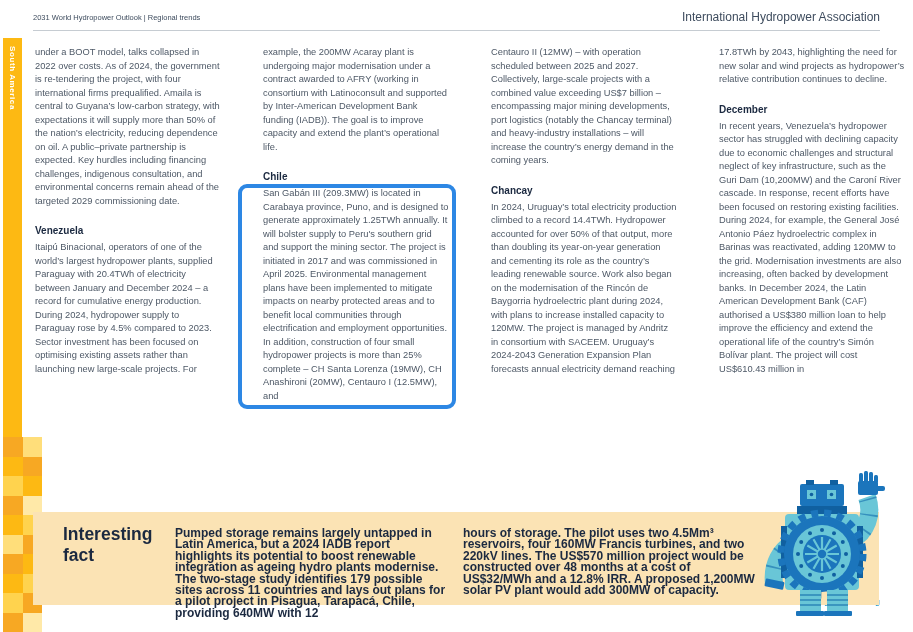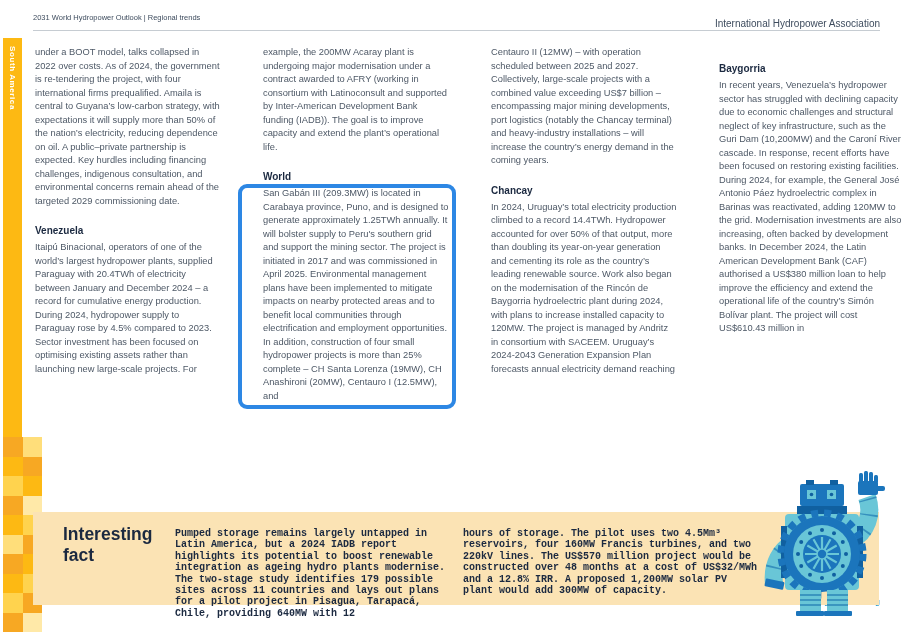--- a/index.html
+++ b/index.html
@@ -3,21 +3,21 @@
 <meta charset="utf-8">
 <style>
   * { margin:0; padding:0; box-sizing:border-box; }
   html,body { background:#e8e8e8; }
   .page {
     position:relative; width:913px; height:632px; background:#ffffff;
     font-family:"Liberation Sans", sans-serif; overflow:hidden;
   }
   
   .hdr-left  { position:absolute; left:33px; top:13px; font-size:7.5px; color:#3e4c5e; }
-  .hdr-right { position:absolute; right:33px; top:18px; font-size:10px; color:#3e4c5e; }
+  .hdr-right { position:absolute; right:33px; top:10px; font-size:12px; color:#3e4c5e; }
   .hdr-rule  { position:absolute; left:33px; right:33px; top:30px; height:1px; background:#c6ccd2; }
   
   .side-tab {
     position:absolute; left:3px; top:38px; width:19px; height:399px;
     background:var(--c-gold,#FDB913); display:flex; justify-content:center;
   }
   .side-tab span {
     writing-mode:vertical-rl; text-orientation:mixed;
     font-size:8px; font-weight:bold; color:#ffffff; letter-spacing:.6px; padding-top:8px;
     white-space:nowrap;
@@ -46,21 +46,21 @@
   }
   
   .fact-box {
     position:absolute; left:33px; top:512px; width:846px; height:93px;
     background:var(--c-factbg,#FBE3B4); z-index:1;
   }
   .fact-title {
     position:absolute; left:30px; top:12px; width:112px;
     font-size:17.5px; line-height:21px; font-weight:bold; color:#1b2940;
   }
-  .fact-text { position:absolute; top:16px; font-size:10px; font-weight:bold; line-height:11.4px; color:#1b2940;font-family:Liberation Mono, monospace; }
+  .fact-text { position:absolute; top:16px; font-size:12px; font-weight:bold; line-height:11.4px; color:#1b2940; }
   .fact-text.a { left:142px; width:274px; }
   .fact-text.b { left:430px; width:296px; }
   
   .robot { position:absolute; left:761px; top:470px; width:148px; height:146px; z-index:3; }
   .rb-teal  { fill:var(--c-robot-teal,#69C6D7); }
   .rb-blue  { fill:var(--c-robot-blue,#1B75BC); }
   .rb-navy  { fill:#1060A0; }
   .rb-arm   { stroke:var(--c-robot-teal,#69C6D7); stroke-width:18; fill:none; }
   .rb-armseg{ stroke:#2d86b8; stroke-width:18; fill:none; stroke-dasharray:1.6 14; opacity:.85; }
   .rb-line  { stroke:#2d86b8; stroke-width:1.3; }
@@ -105,30 +105,31 @@
     </div>
 
   <main class="columns">
     <section>
       <p>under a BOOT model, talks collapsed in 2022 over costs. As of 2024, the government is re-tendering the project, with four international firms prequalified. Amaila is central to Guyana’s low-carbon strategy, with expectations it will supply more than 50% of the nation’s electricity, reducing dependence on oil. A public–private partnership is expected. Key hurdles including financing challenges, indigenous consultation, and environmental concerns remain ahead of the targeted 2029 commissioning date.</p>
       <h3>Venezuela</h3>
       <p>Itaipú Binacional, operators of one of the world’s largest hydropower plants, supplied Paraguay with 20.4TWh of electricity between January and December 2024 – a record for cumulative energy production. During 2024, hydropower supply to Paraguay rose by 4.5% compared to 2023. Sector investment has been focused on optimising existing assets rather than launching new large-scale projects. For</p>
     </section>
     <section>
       <p>example, the 200MW Acaray plant is undergoing major modernisation under a contract awarded to AFRY (working in consortium with Latinoconsult and supported by Inter-American Development Bank funding (IADB)). The goal is to improve capacity and extend the plant’s operational life.</p>
-      <h3>World</h3>
+      <h3>Chile</h3>
       <p>San Gabán III (209.3MW) is located in Carabaya province, Puno, and is designed to generate approximately 1.25TWh annually. It will bolster supply to Peru's southern grid and support the mining sector. The project is initiated in 2017 and was commissioned in April 2025. Environmental management plans have been implemented to mitigate impacts on nearby protected areas and to benefit local communities through electrification and employment opportunities. In addition, construction of four small hydropower projects is more than 25% complete – CH Santa Lorenza (19MW), CH Anashironi (20MW), Centauro I (12.5MW), and</p>
     </section>
     <section>
       <p>Centauro II (12MW) – with operation scheduled between 2025 and 2027. Collectively, large-scale projects with a combined value exceeding US$7 billion – encompassing major mining developments, port logistics (notably the Chancay terminal) and heavy-industry installations – will increase the country’s energy demand in the coming years.</p>
       <h3>Chancay</h3>
       <p>In 2024, Uruguay’s total electricity production climbed to a record 14.4TWh. Hydropower accounted for over 50% of that output, more than doubling its year-on-year generation and cementing its role as the country’s leading renewable source. Work also began on the modernisation of the Rincón de Baygorria hydroelectric plant during 2024, with plans to increase installed capacity to 120MW. The project is managed by Andritz in consortium with SACEEM. Uruguay’s 2024-2043 Generation Expansion Plan forecasts annual electricity demand reaching</p>
     </section>
     <section>
-      <h3>Baygorria</h3>
+      <p>17.8TWh by 2043, highlighting the need for new solar and wind projects as hydropower’s relative contribution continues to decline.</p>
+      <h3>December</h3>
       <p>In recent years, Venezuela’s hydropower sector has struggled with declining capacity due to economic challenges and structural neglect of key infrastructure, such as the Guri Dam (10,200MW) and the Caroní River cascade. In response, recent efforts have been focused on restoring existing facilities. During 2024, for example, the General José Antonio Páez hydroelectric complex in Barinas was reactivated, adding 120MW to the grid. Modernisation investments are also increasing, often backed by development banks. In December 2024, the Latin American Development Bank (CAF) authorised a US$380 million loan to help improve the efficiency and extend the operational life of the country’s Simón Bolívar plant. The project will cost US$610.43 million in</p>
     </section>
   </main>
 
   <div class="highlight-box"></div>
 
   <section class="fact-box">
     <h2 class="fact-title">Interesting fact</h2>
     <p class="fact-text a">Pumped storage remains largely untapped in Latin America, but a 2024 IADB report highlights its potential to boost renewable integration as ageing hydro plants modernise. The two-stage study identifies 179 possible sites across 11 countries and lays out plans for a pilot project in Pisagua, Tarapacá, Chile, providing 640MW with 12</p>
     <p class="fact-text b">hours of storage. The pilot uses two 4.5Mm³ reservoirs, four 160MW Francis turbines, and two 220kV lines. The US$570 million project would be constructed over 48 months at a cost of US$32/MWh and a 12.8% IRR. A proposed 1,200MW solar PV plant would add 300MW of capacity.</p>

